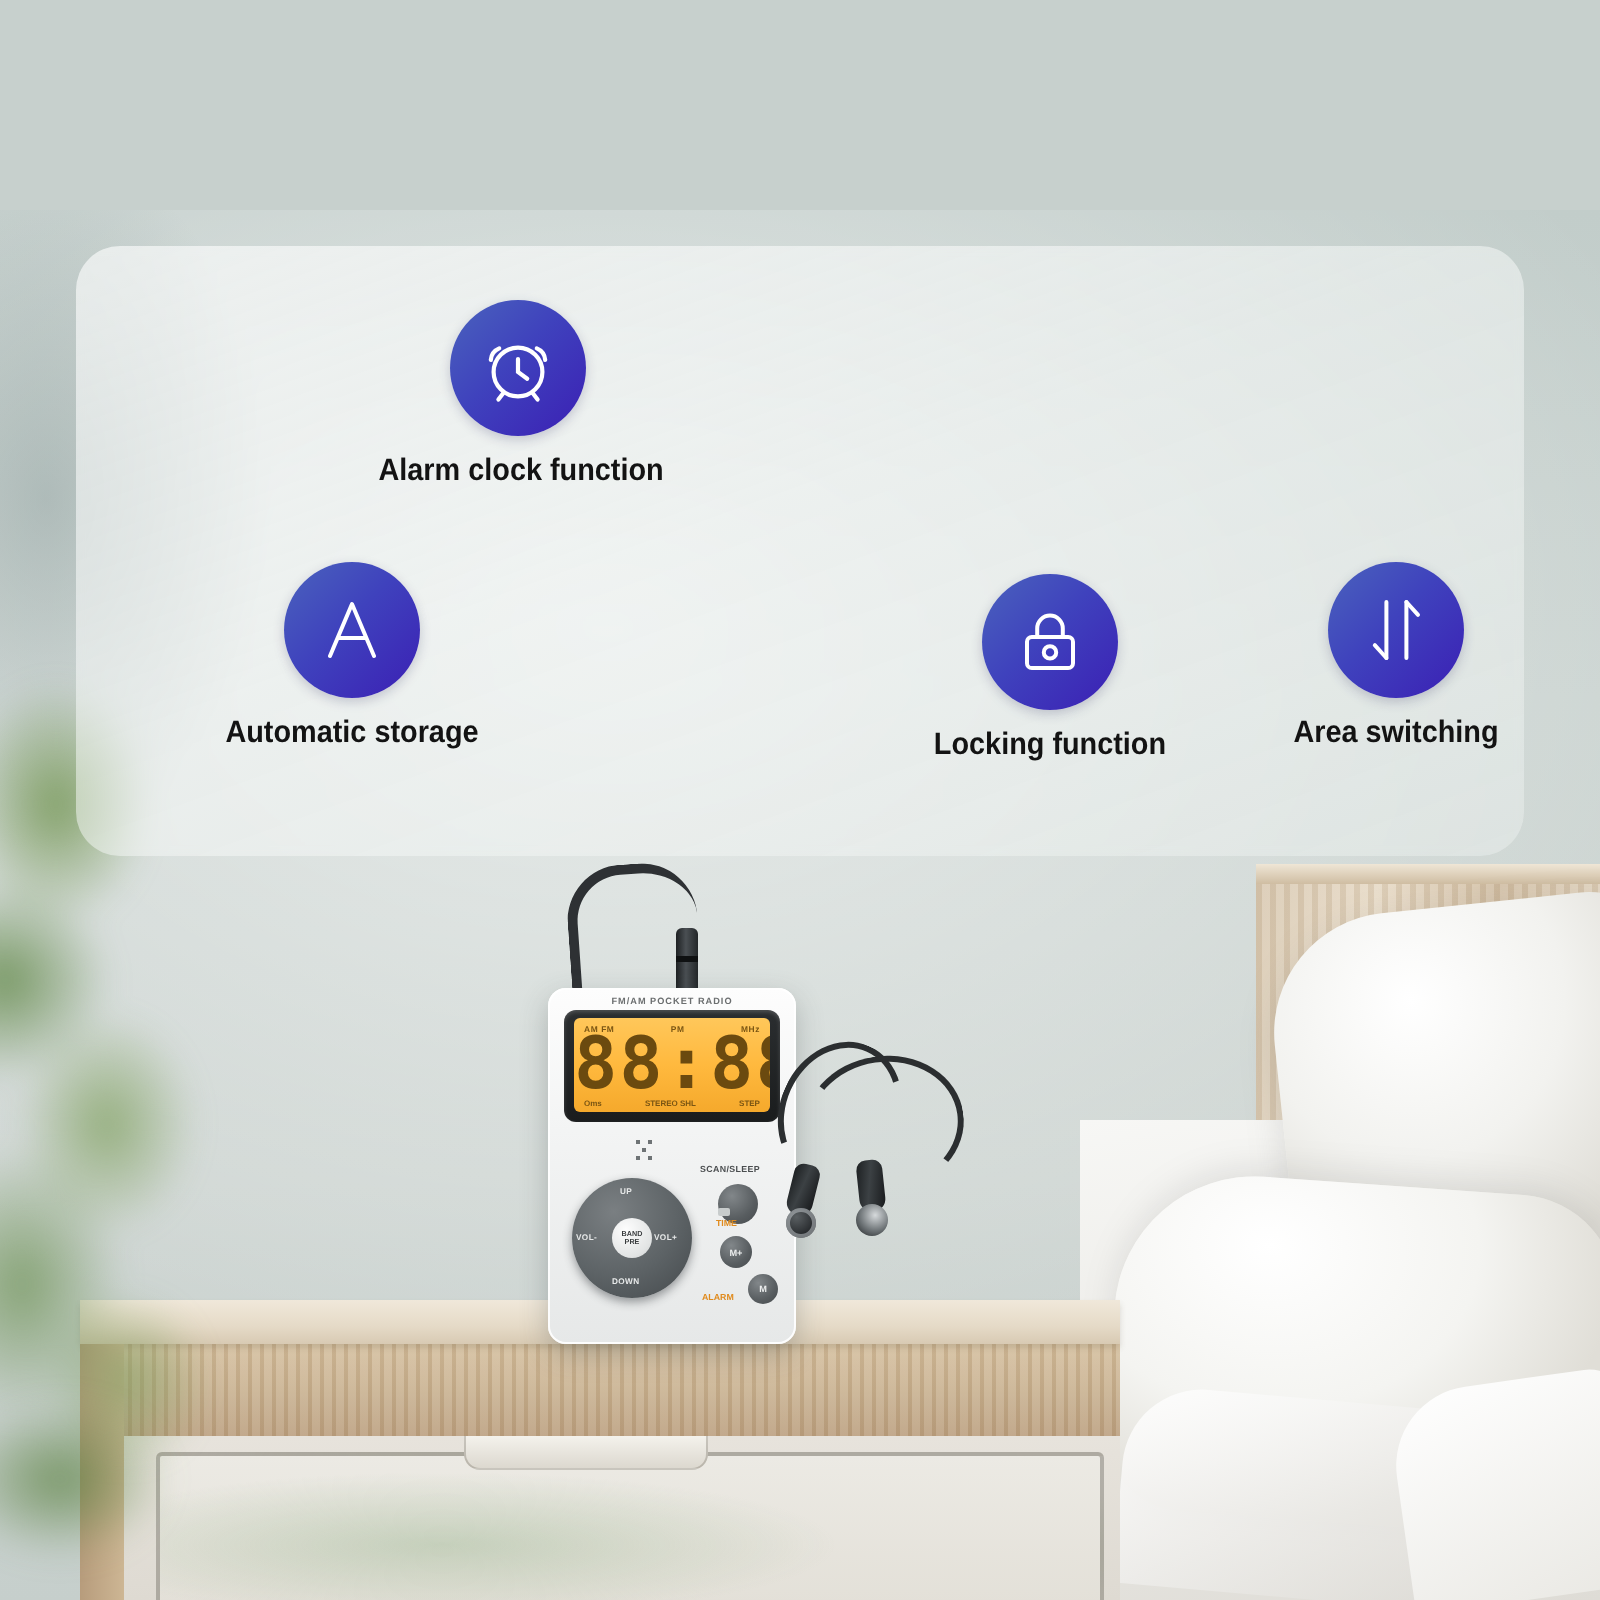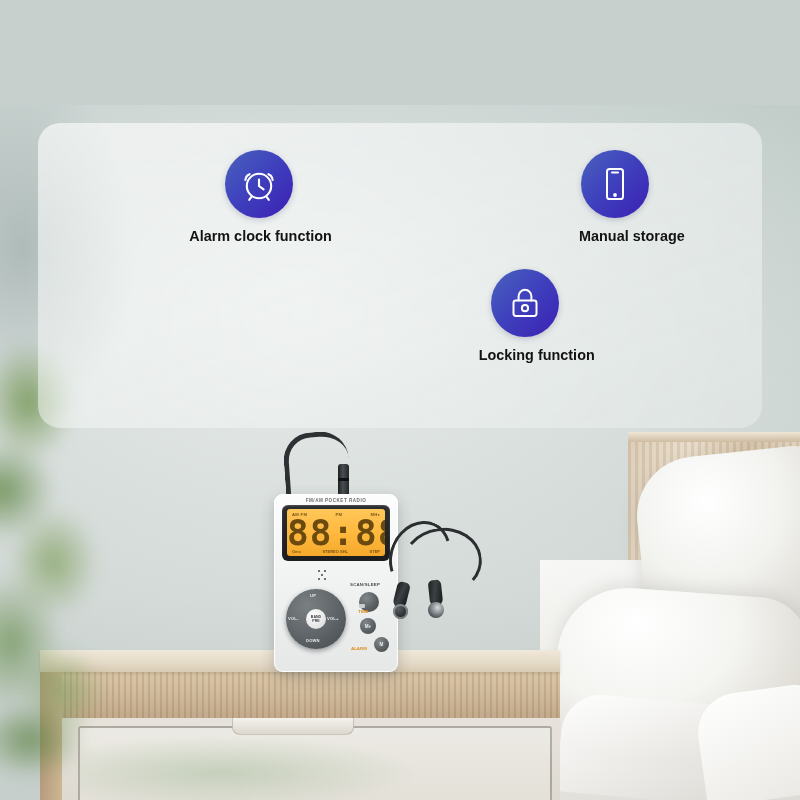--- a/index.html
+++ b/index.html
@@ -124,21 +124,21 @@
   }
 
   
   .card{
     position:absolute;left:38px;top:123px;width:724px;height:305px;
     border-radius:22px;
     background:linear-gradient(160deg, rgba(255,255,255,.62) 0%, rgba(250,252,251,.50) 45%, rgba(236,241,239,.46) 100%);
     backdrop-filter:blur(2px);
   }
   .grid{position:absolute;inset:0;}
-  .feat{position:absolute;text-align:right;}
+  .feat{position:absolute;text-align:center;}
   .bubble{
     width:68px;height:68px;border-radius:50%;margin:0 auto;
     background:linear-gradient(135deg,#4a63bd 0%,#3f42bd 45%,#3b1fb4 100%);
     display:flex;align-items:center;justify-content:center;
     box-shadow:0 2px 6px rgba(40,40,90,.22);
   }
   .bubble svg{display:block;}
   .flabel{
     margin-top:9px;font-weight:700;font-size:15.5px;color:#131313;
     transform:scaleX(.93);transform-origin:50% 50%;white-space:nowrap;
@@ -301,48 +301,60 @@
               <path d="M10.6 10.2c-2.4 1-4 3.2-4.2 5.8"></path>
               <path d="M29.4 10.2c2.4 1 4 3.2 4.2 5.8"></path>
               <path d="M12.6 32.6l-2.4 3.2M27.4 32.6l2.4 3.2"></path>
             </svg>
           </span>
         </div>
         <div class="flabel">Alarm clock function</div>
       </div>
 
 
-      <div class="feat" style="left:502px;top:27px;width:150px;">
+
+      <div class="feat" style="left:63px;top:158px;width:150px;">
         <div class="bubble">
           <span>
-            <svg width="40" height="40" viewBox="0 0 40 40" fill="none" stroke="#fff" stroke-width="2" stroke-linecap="round">
-              <rect x="12" y="5" width="16" height="30" rx="2.6"></rect>
-              <path d="M17 8.6h6"></path>
-              <circle cx="20" cy="31" r="1.9" fill="#fff" stroke="none"></circle>
+            <svg width="40" height="40" viewBox="0 0 40 40" fill="none" stroke="#fff" stroke-width="2" stroke-linecap="round" stroke-linejoin="round">
+              <path d="M9 33L20 7l11 26"></path>
+              <path d="M13.3 24h13.4"></path>
             </svg>
           </span>
         </div>
-        <div class="flabel">Manual storage</div>
-      </div>
-
-
-
-      <div class="feat" style="left:412px;top:146px;width:150px;">
+        <div class="flabel">Automatic storage</div>
+      </div>
+
+
+      <div class="feat" style="left:412px;top:164px;width:150px;">
         <div class="bubble">
           <span>
             <svg width="40" height="40" viewBox="0 0 40 40" fill="none" stroke="#fff" stroke-width="2" stroke-linecap="round" stroke-linejoin="round">
               <rect x="8.5" y="17.5" width="23" height="15.5" rx="2.4"></rect>
               <path d="M13.6 17.5v-4.3a6.4 6.4 0 0 1 12.8 0v4.3"></path>
               <circle cx="20" cy="25.2" r="3.1"></circle>
             </svg>
           </span>
         </div>
         <div class="flabel">Locking function</div>
       </div>
 
+      <div class="feat" style="left:585px;top:158px;width:150px;">
+        <div class="bubble">
+          <span>
+            <svg width="40" height="40" viewBox="0 0 40 40" fill="none" stroke="#fff" stroke-width="2" stroke-linecap="round" stroke-linejoin="round">
+              <path d="M15.2 6v28"></path>
+              <path d="M9.4 27.6L15.2 34"></path>
+              <path d="M25.2 34V6"></path>
+              <path d="M31 12.4L25.2 6"></path>
+            </svg>
+          </span>
+        </div>
+        <div class="flabel">Area switching</div>
+      </div>
 
     </div>
   </div>
 
   <div class="device-shadow"></div>
 
   <div class="radio-wrap">
 
     <div class="cable"></div>
     <div class="cable-tex"></div>

